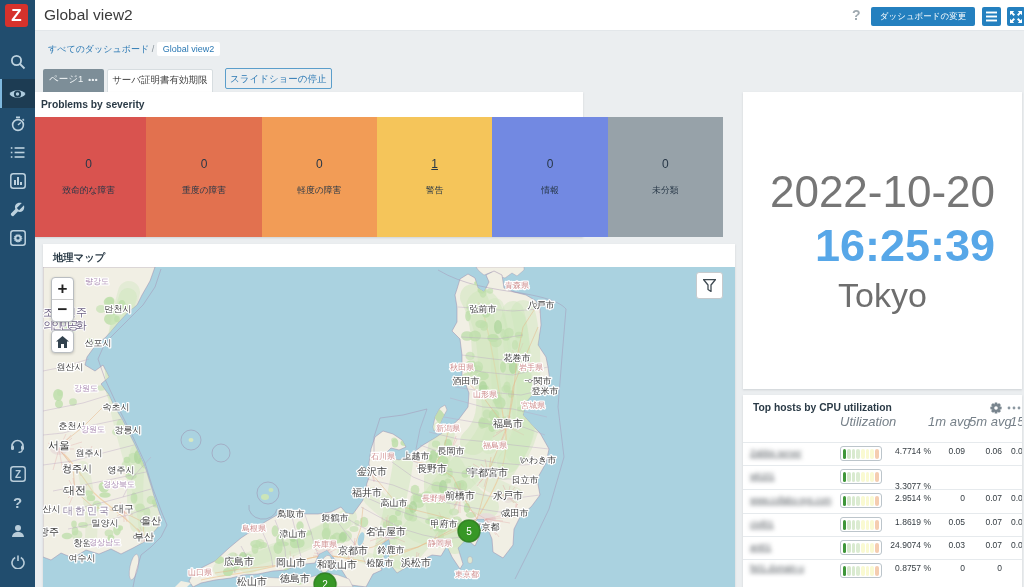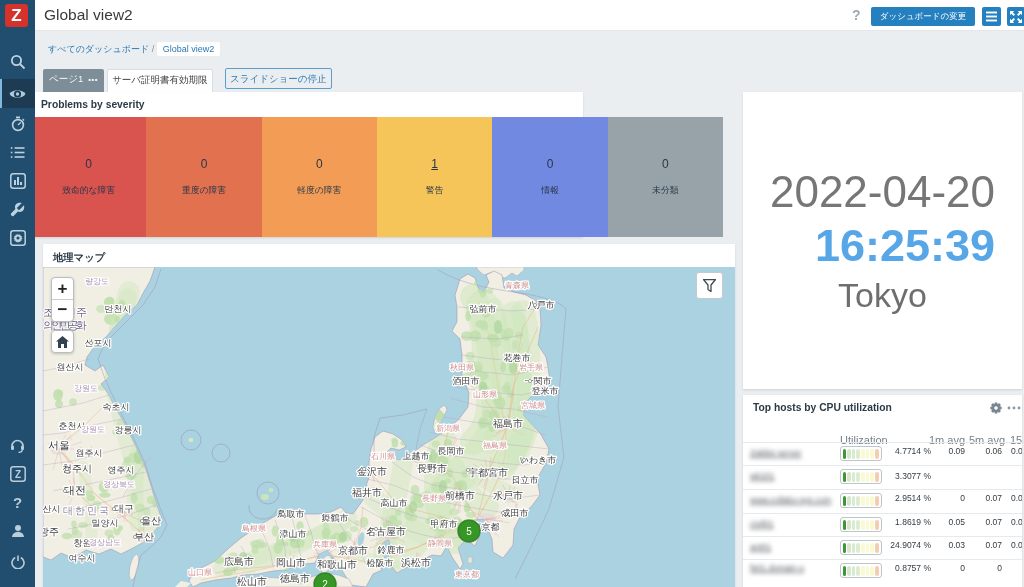--- a/index.html
+++ b/index.html
@@ -46,21 +46,21 @@
 #mapp { left:43px; top:244px; width:692px; height:343px; }
 #mapbody { position:absolute; left:0; top:23px; width:692px; height:320px; background:#abd3e2; overflow:hidden; }
 
 #clock { left:743px; top:92px; width:279px; height:297px; text-align:center; }
 #cdate { margin-top:75px; font-size:44px; color:#767676; letter-spacing:0px; }
 #ctime { font-size:45px; font-weight:bold; color:#57a7e8; margin-top:3px;padding-left:45px; }
 #ctz { font-size:34px; color:#6e6e6e; margin-top:4px; }
 
 #hosts { left:743px; top:395px; width:279px; height:192px; overflow:hidden; }
 #hosts .phead { }
-.hcol { position:absolute; font-size:11px; color:#768089; top:39px; white-space:nowrap; }
+.hcol { position:absolute; font-size:13px; color:#768089; top:19px; white-space:nowrap;font-style:italic; }
 .hline { position:absolute; left:0; width:279px; border-top:1px solid #e6eaed; }
 .hname { position:absolute; left:7px; font-size:8.5px; color:#53595f; filter:blur(2.2px); white-space:nowrap; text-decoration:underline; }
 .gauge { position:absolute; left:97px; width:42px; height:15px; border:1px solid #bcc5cb; border-radius:3px; background:#fff; display:flex; padding:1.5px; }
 .gauge i { flex:1; margin-right:1px; border-radius:2px; }
 .hval { position:absolute; font-size:8.5px; color:#333b41; text-align:right; white-space:nowrap; }
 #gear { position:absolute; left:247px; top:7px; }
 #dots { position:absolute; left:264px; top:406px; top:11px; }
 #gear svg, #dots svg { display:block; }
 </style>
 </head>
@@ -875,21 +875,21 @@
 <div style="position:absolute;left:653px;top:5px;width:27px;height:27px;background:#fff;border:1px solid #c6cacd;border-radius:3px;display:flex;align-items:center;justify-content:center">
  <svg width="13" height="13" viewBox="0 0 13 13">
             <path d="M0.5 0.5 L12.5 0.5 L8 6 L8 12.5 L5 10.5 L5 6 Z" fill="none" stroke="#3f4a52" stroke-width="1.3" stroke-linejoin="round"></path>
           </svg>
 </div>
 
     </div>
   </div>
 
   <div class="panel" id="clock">
-    <div id="cdate">2022-04-20</div>
+    <div id="cdate">2022-10-20</div>
     <div id="ctime">16:25:39</div>
     <div id="ctz">Tokyo</div>
   </div>
 
   <div class="panel" id="hosts">
     <div class="phead">Top hosts by CPU utilization</div>
     <div id="gear">
         <svg width="12" height="12" viewBox="-6 -6 12 12">
           <g fill="#79858e">
             <rect x="-1.4" y="-5.6" width="2.8" height="2.6" rx="0.6" transform="rotate(0)"></rect>
@@ -937,21 +937,21 @@
     <div class="gauge" style="top:74px">
         <i style="background:#3f9639"></i>
         <i style="background:#d5e8cc"></i>
         <i style="background:#d9eacf"></i>
         <i style="background:#dcecd2"></i>
         <i style="background:#fafad2"></i>
         <i style="background:#fafad2"></i>
         <i style="background:#fafad2"></i>
         <i style="background:#f5cdb0"></i>
       </div>
-    <span class="hval" style="left:142px; width:46px; top:76px">3.3077 %</span>
+    <span class="hval" style="left:142px; width:46px; top:86px">3.3077 %</span>
     <div class="hline" style="top:94px"></div>
     <span class="hname" style="top:100px">www.collabo-sys.com</span>
     <div class="gauge" style="top:98px">
         <i style="background:#3f9639"></i>
         <i style="background:#d5e8cc"></i>
         <i style="background:#d9eacf"></i>
         <i style="background:#dcecd2"></i>
         <i style="background:#fafad2"></i>
         <i style="background:#fafad2"></i>
         <i style="background:#fafad2"></i>

